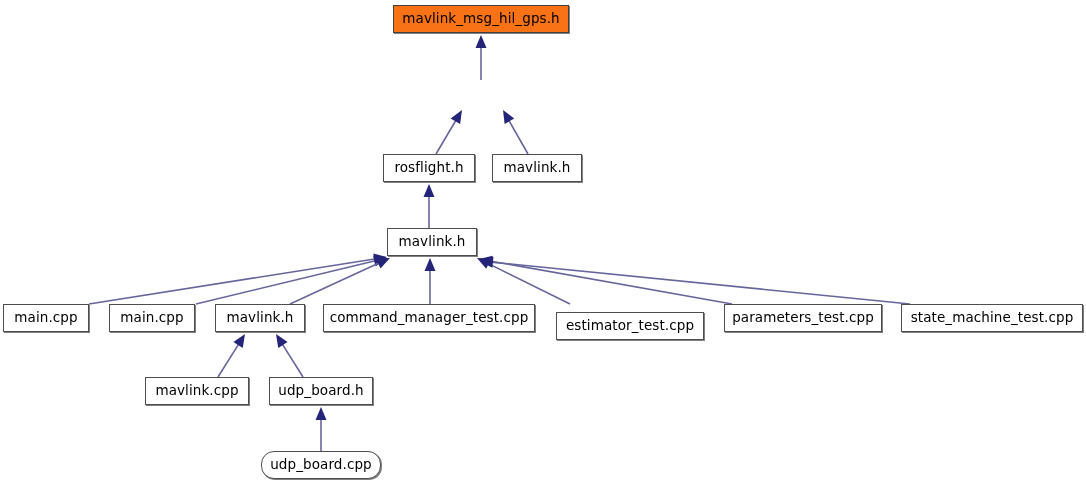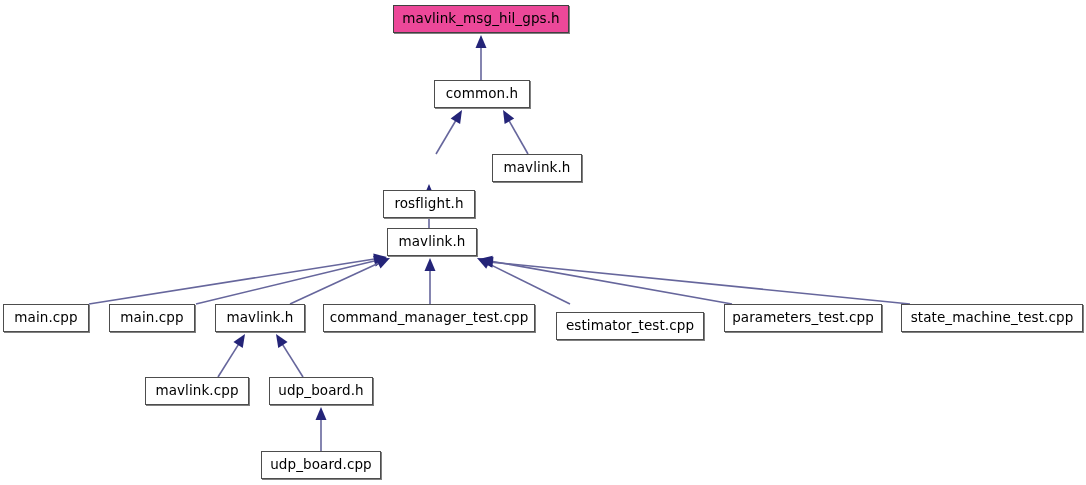--- a/index.html
+++ b/index.html
@@ -33,21 +33,21 @@
     border: 1px solid #4d4d4d;
     background: #ffffff;
     color: #000000;
     font-size: 13.5px;
     line-height: 1;
     white-space: nowrap;
     letter-spacing: 0.1px;
     box-shadow: 1px 1px 0 0 #808080;
   }
   .node.highlight {
-    background: #ec4899;
+    background: #f97316;
     border: 1px solid #404040;
     text-align: right;
   }
   .node-label {
     display: block;
     padding: 0 2px;
   }
 </style>
 </head>
 <body>
@@ -79,24 +79,21 @@
       <line x1="218" y1="377" x2="239.15055054210788" y2="343.31578987738374" stroke="#66669c" stroke-width="1.6"></line>
       <polygon points="245,334 242.74490921572846,347.9342945840359 233.42911933834472,342.0848451261438" fill="#242478"></polygon>
       <line x1="303" y1="377" x2="281.8494494578921" y2="343.31578987738374" stroke="#66669c" stroke-width="1.6"></line>
       <polygon points="276,334 287.5708806616553,342.0848451261438 278.25509078427154,347.9342945840359" fill="#242478"></polygon>
       <line x1="321" y1="451" x2="321" y2="418" stroke="#66669c" stroke-width="1.6"></line>
       <polygon points="321,407 326.5,420 315.5,420" fill="#242478"></polygon>
     </svg>
 <div class="node highlight" style="left: 393px; top: 5px; width: 176px; height: 28px;">
       <span class="node-label">mavlink_msg_hil_gps.h</span>
     </div>
-    <div class="node" style="left: 434px; top: 80px; width: 96px; height: 28px;">
-      <span class="node-label">common.h</span>
-    </div>
-    <div class="node" style="left: 383px; top: 154px; width: 92px; height: 28px; margin-top: 36px;">
+    <div class="node" style="left: 383px; top: 154px; width: 92px; height: 28px;">
       <span class="node-label">rosflight.h</span>
     </div>
     <div class="node" style="left: 492px; top: 154px; width: 90px; height: 28px;">
       <span class="node-label">mavlink.h</span>
     </div>
     <div class="node" style="left: 387px; top: 228px; width: 90px; height: 28px;">
       <span class="node-label">mavlink.h</span>
     </div>
     <div class="node" style="left: 3px; top: 304px; width: 86px; height: 28px;">
       <span class="node-label">main.cpp</span>
@@ -118,16 +115,16 @@
     </div>
     <div class="node" style="left: 901px; top: 304px; width: 182px; height: 28px; align-items: center;">
       <span class="node-label">state_machine_test.cpp</span>
     </div>
     <div class="node" style="left: 269px; top: 377px; width: 104px; height: 28px;">
       <span class="node-label">udp_board.h</span>
     </div>
     <div class="node" style="left: 145px; top: 377px; width: 104px; height: 28px;">
       <span class="node-label">mavlink.cpp</span>
     </div>
-    <div class="node" style="left: 261px; top: 451px; width: 120px; height: 28px;">
+    <div class="node" style="left: 261px; top: 451px; width: 120px; height: 28px; border-radius: 13px;">
       <span class="node-label">udp_board.cpp</span>
     </div>
   </div>
 
 </body></html>

